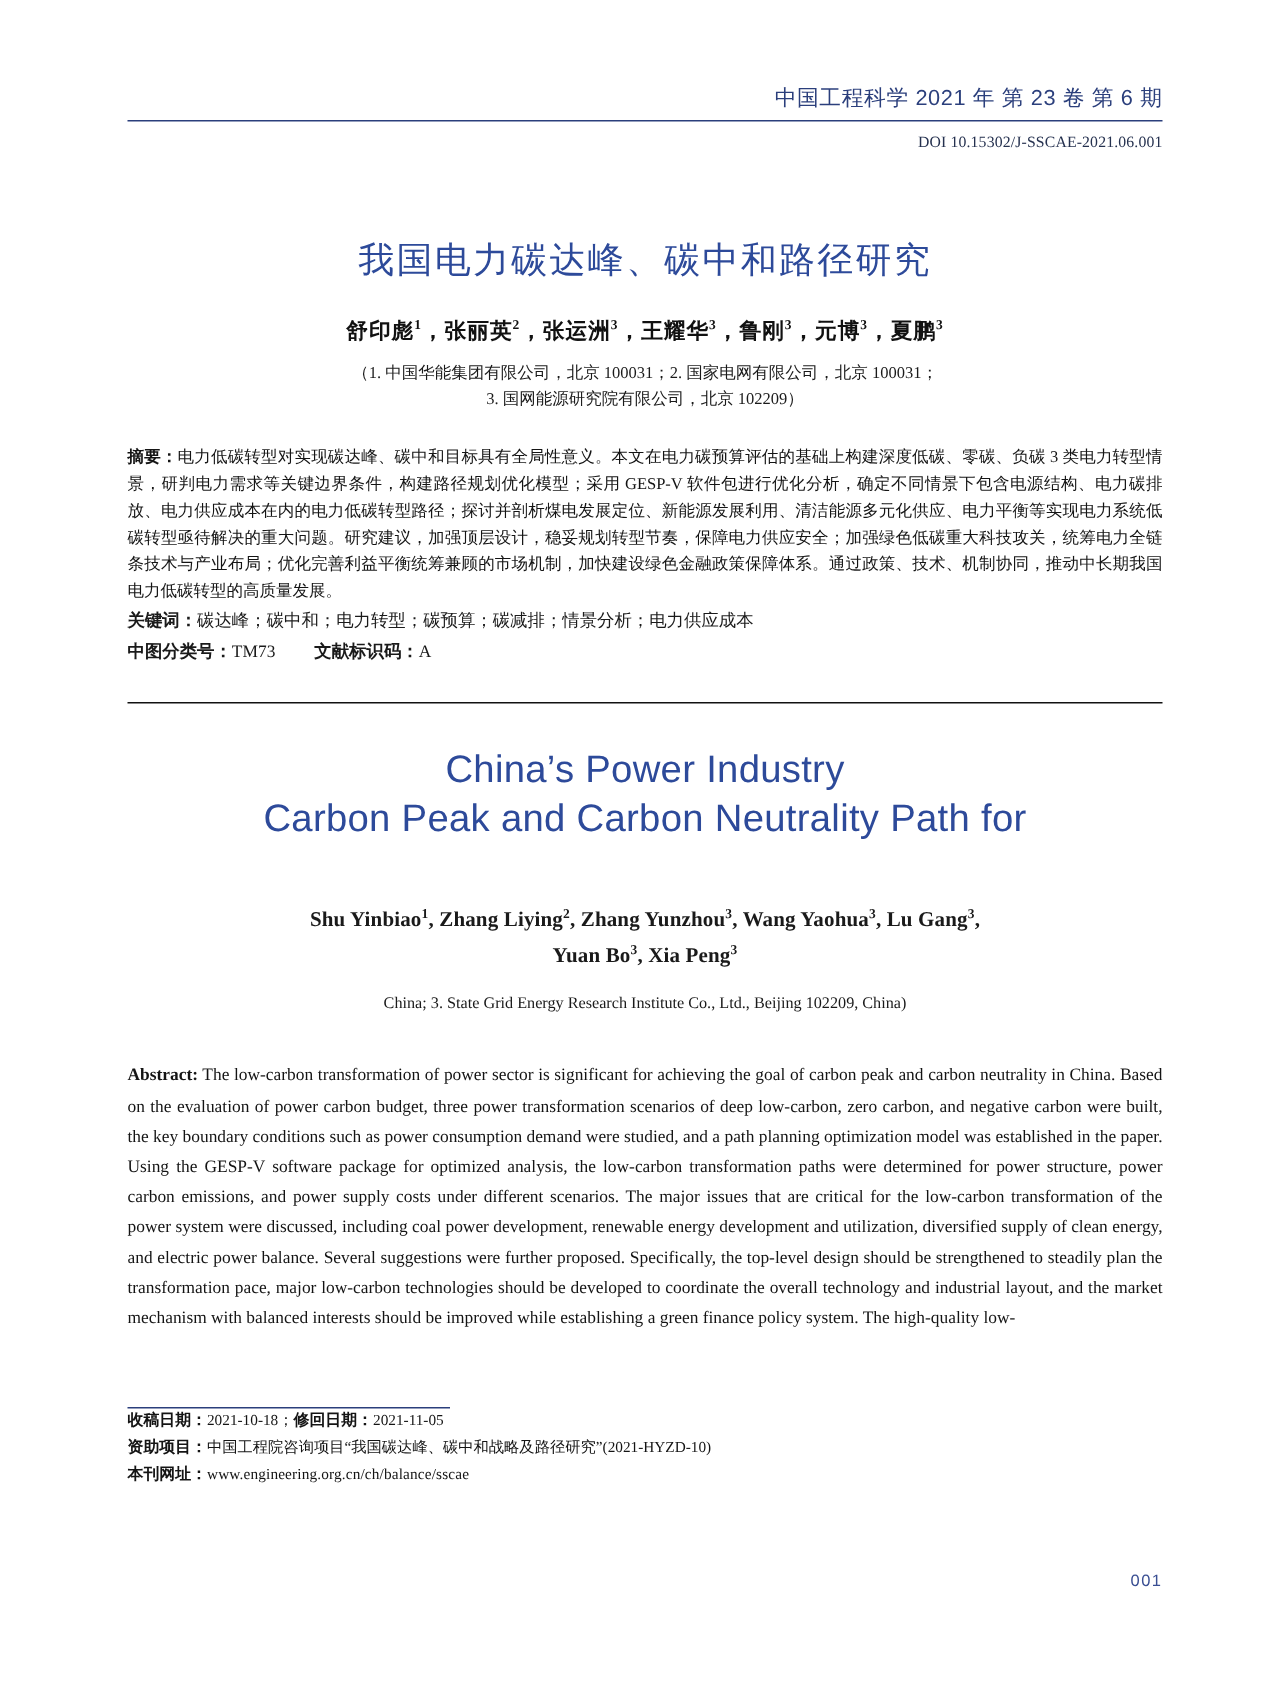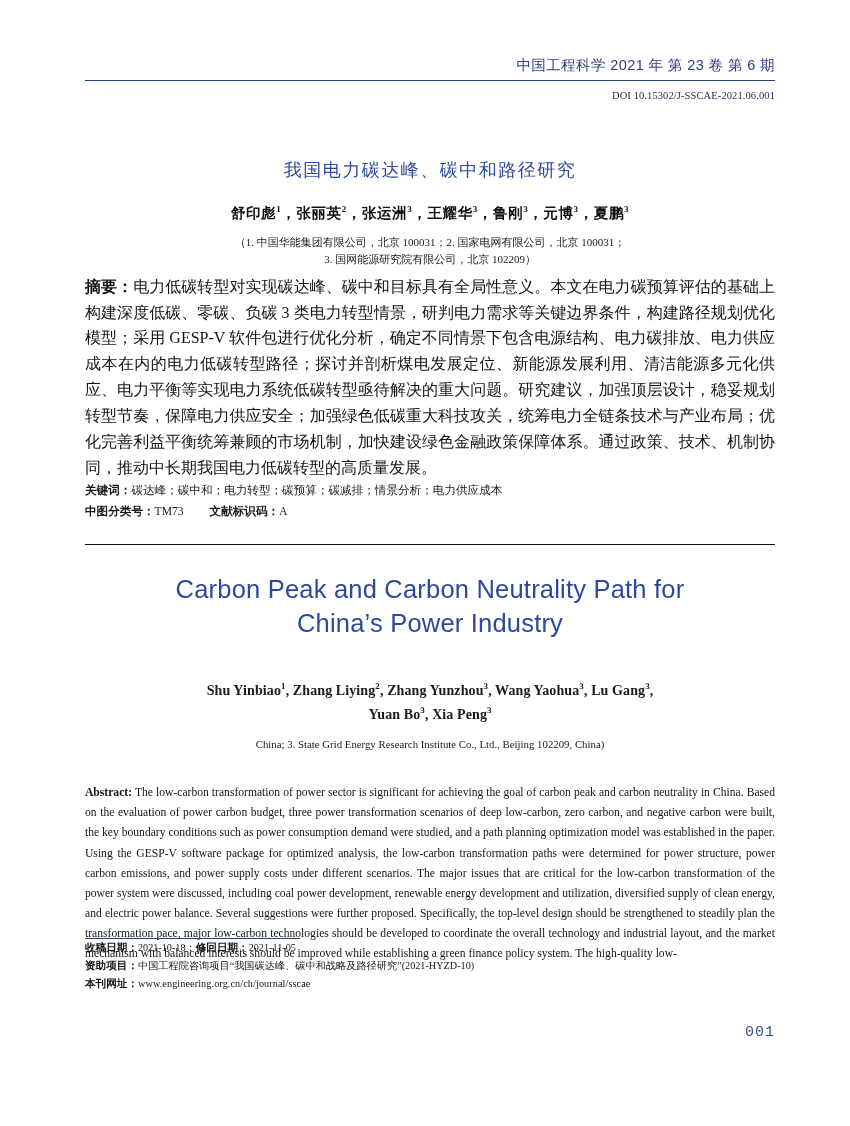--- a/index.html
+++ b/index.html
@@ -46,21 +46,21 @@
     text-align: right;
     font-size: 10.5px;
     color: #25314f;
     margin-top: 9px;
     letter-spacing: 0.1px;
   }
 
   
   .cn-title {
     text-align: center;
-    font-size: 18px;
+    font-size: 24px;
     color: #2d4a9a;
     font-family: "Liberation Serif", "DejaVu Serif", serif;
     font-weight: normal;
     letter-spacing: 1.5px;
     margin-top: 58px;
     line-height: 1.25;
   }
   .cn-authors {
     text-align: center;
     font-size: 14.5px;
@@ -73,25 +73,25 @@
   .cn-affil {
     text-align: center;
     font-size: 11px;
     color: #1a1a1a;
     margin-top: 11px;
     line-height: 1.55;
   }
 
   
   .cn-abstract {
-    font-size: 16px;
+    font-size: 11px;
     line-height: 1.62;
     text-align: justify;
     text-justify: inter-ideograph;
-    margin-top: 6px;
+    margin-top: 22px;
     color: #141414;
   }
   .cn-abstract b, .cn-keywords b, .cn-clc b { font-weight: bold; }
   .cn-keywords {
     font-size: 11.6px;
     line-height: 1.62;
     margin-top: 1px;
   }
   .cn-clc {
     font-size: 11.6px;
@@ -158,23 +158,23 @@
     margin-top: 0;
     color: #141414;
   }
   .foot-line:first-of-type { margin-top: 7px; }
   .foot-line b { font-weight: bold; font-size: 10.6px; }
   .foot-url { letter-spacing: 0.1px; }
 
   .page-number {
     position: absolute;
     right: 75px;
-    top: 1024px;
-    font-family: Liberation Mono, monospace;
-    font-size: 15px;
+    top: 1048px;
+    font-family: Liberation Sans, sans-serif;
+    font-size: 11px;
     color: #3a4f93;
     letter-spacing: 1px;
   }
 </style>
 </head>
 <body>
 
 <div class="page">
   <div class="content">
 
@@ -191,36 +191,36 @@
       <div>3. 国网能源研究院有限公司，北京 102209）</div>
     </div>
 
     <div class="cn-abstract"><b>摘要：</b><span>电力低碳转型对实现碳达峰、碳中和目标具有全局性意义。本文在电力碳预算评估的基础上构建深度低碳、零碳、负碳 3 类电力转型情景，研判电力需求等关键边界条件，构建路径规划优化模型；采用 GESP-V 软件包进行优化分析，确定不同情景下包含电源结构、电力碳排放、电力供应成本在内的电力低碳转型路径；探讨并剖析煤电发展定位、新能源发展利用、清洁能源多元化供应、电力平衡等实现电力系统低碳转型亟待解决的重大问题。研究建议，加强顶层设计，稳妥规划转型节奏，保障电力供应安全；加强绿色低碳重大科技攻关，统筹电力全链条技术与产业布局；优化完善利益平衡统筹兼顾的市场机制，加快建设绿色金融政策保障体系。通过政策、技术、机制协同，推动中长期我国电力低碳转型的高质量发展。</span></div>
     <div class="cn-keywords"><b>关键词：</b><span>碳达峰；碳中和；电力转型；碳预算；碳减排；情景分析；电力供应成本</span></div>
     <div class="cn-clc"><b>中图分类号：</b><span>TM73</span><span class="gap"></span><b>文献标识码：</b><span>A</span></div>
 
     <div class="rule-black"></div>
 
     <div class="en-title">
+      <div>China’s Power Industry</div>
       <div>Carbon Peak and Carbon Neutrality Path for</div>
-      <div>China’s Power Industry</div>
     </div>
     <div class="en-authors">
       <div>Shu Yinbiao<sup>1</sup>, Zhang Liying<sup>2</sup>, Zhang Yunzhou<sup>3</sup>, Wang Yaohua<sup>3</sup>, Lu Gang<sup>3</sup>,</div>
       <div>Yuan Bo<sup>3</sup>, Xia Peng<sup>3</sup></div>
     </div>
     <div class="en-affil">
       <div>China; 3. State Grid Energy Research Institute Co., Ltd., Beijing 102209, China)</div>
     </div>
 
     <div class="en-abstract"><b>Abstract:</b> <span>The low-carbon transformation of power sector is significant for achieving the goal of carbon peak and carbon neutrality in China. Based on the evaluation of power carbon budget, three power transformation scenarios of deep low-carbon, zero carbon, and negative carbon were built, the key boundary conditions such as power consumption demand were studied, and a path planning optimization model was established in the paper. Using the GESP-V software package for optimized analysis, the low-carbon transformation paths were determined for power structure, power carbon emissions, and power supply costs under different scenarios. The major issues that are critical for the low-carbon transformation of the power system were discussed, including coal power development, renewable energy development and utilization, diversified supply of clean energy, and electric power balance. Several suggestions were further proposed. Specifically, the top-level design should be strengthened to steadily plan the transformation pace, major low-carbon technologies should be developed to coordinate the overall technology and industrial layout, and the market mechanism with balanced interests should be improved while establishing a green finance policy system. The high-quality low-</span></div>
 
   </div>
 
   <div class="footer">
     <div class="rule-short"></div>
     <div class="foot-line"><b>收稿日期：</b><span>2021-10-18；</span><b>修回日期：</b><span>2021-11-05</span></div>
     <div class="foot-line"><b>资助项目：</b><span>中国工程院咨询项目“我国碳达峰、碳中和战略及路径研究”(2021-HYZD-10)</span></div>
-    <div class="foot-line"><b>本刊网址：</b><span class="foot-url">www.engineering.org.cn/ch/journal/sscae</span></div>
+    <div class="foot-line"><b>本刊网址：</b><span class="foot-url">www.engineering.org.cn/ch/balance/sscae</span></div>
   </div>
 
   <div class="page-number">001</div>
 </div>
 
 </body></html>

